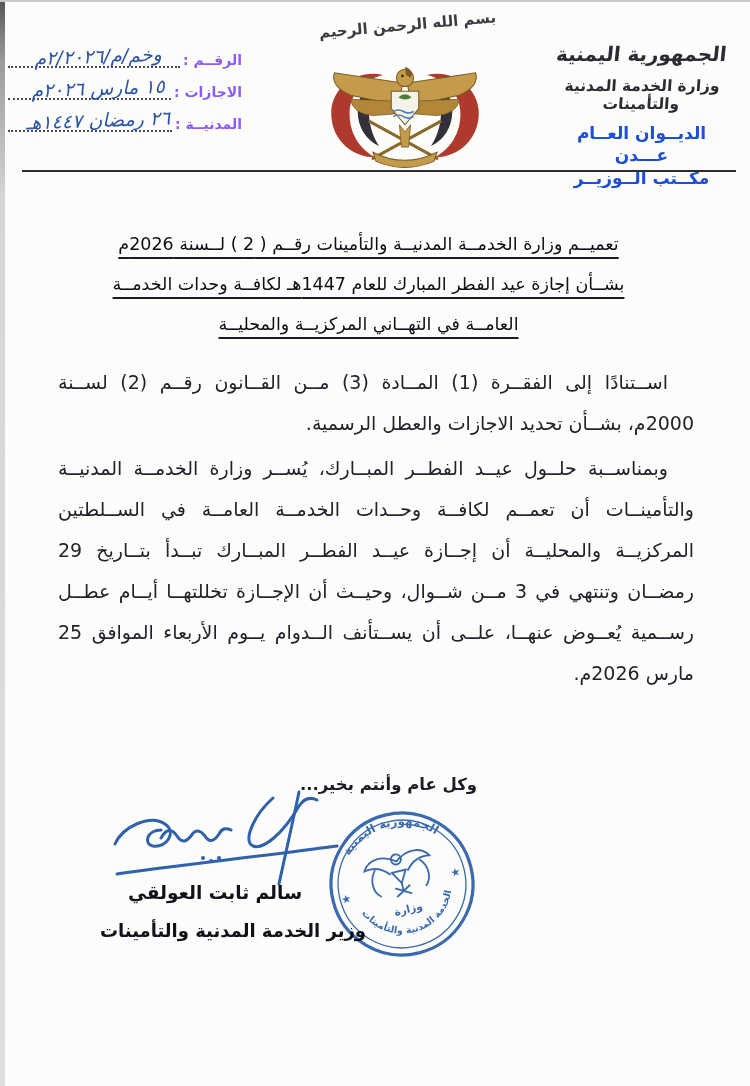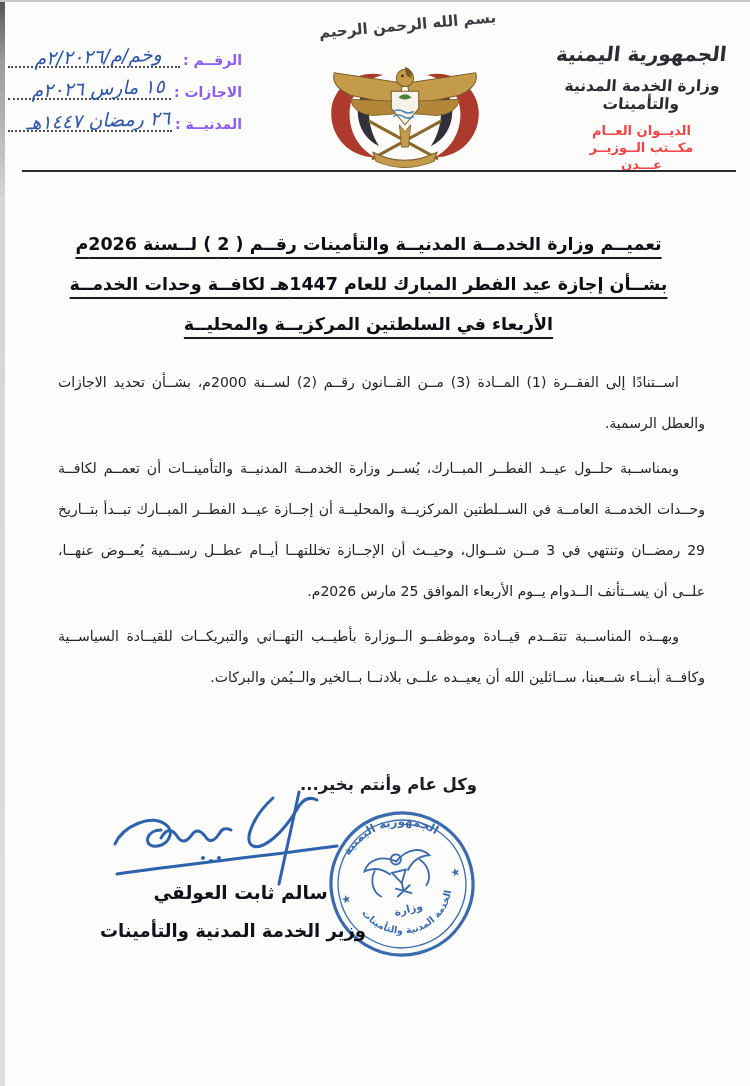--- a/index.html
+++ b/index.html
@@ -15,57 +15,57 @@
   
   .bismillah{
     position:absolute;top:16px;left:300px;width:215px;text-align:center;
     font-size:15px;font-weight:bold;color:#3c3c44;transform:rotate(-5deg);
     letter-spacing:1px;direction:rtl;white-space:nowrap;
   }
   .emblem{position:absolute;top:52px;left:316px;width:178px;height:118px;}
   .letterhead{position:absolute;top:42px;right:6px;width:205px;text-align:center;direction:rtl;}
   .lh-country{font-size:20px;font-weight:bold;color:#2b2b33;transform:skewX(-6deg);}
   .lh-ministry{font-size:15.5px;font-weight:bold;color:#2b2b33;margin-top:11px;transform:skewX(-4deg);}
-  .lh-sub{font-size:13px;font-weight:bold;color:#ef4444;line-height:1.32;margin-top:9px;}
+  .lh-sub{font-size:17px;font-weight:bold;color:#1d4ed8;line-height:1.32;margin-top:9px;}
   .fields{position:absolute;top:44px;left:8px;width:234px;direction:rtl;}
   .field-row{position:relative;display:flex;align-items:flex-end;height:24px;margin-bottom:8px;}
   .field-label{font-size:14px;font-weight:bold;color:#8b5cf6;white-space:nowrap;}
   .field-line{flex:1;border-bottom:2px dotted #4c4c52;margin-right:3px;height:100%;}
   .field-value{
     position:absolute;bottom:1px;right:48px;left:-6px;text-align:center;
     font-size:19px;color:var(--ink-blue,#2c55a8);white-space:nowrap;
     transform:rotate(-2deg);font-style:italic;
   }
   .header-rule{position:absolute;top:170px;left:22px;right:14px;border-top:2px solid #2c2c30;}
 
   
   .title-block{
     position:absolute;top:224px;left:57px;right:70px;text-align:center;direction:rtl;
-    font-size:17.5px;font-weight:bold;color:#0e0e16;line-height:40px;
+    font-size:17.5px;font-weight:normal;color:#0e0e16;line-height:40px;
   }
   .title-block .u{
     text-decoration:underline;text-decoration-thickness:2px;text-underline-offset:7px;
     text-decoration-color:#1a1a22;
   }
 
   
   .body-text{
-    position:absolute;top:362px;left:58px;right:45px;direction:rtl;
-    text-align:justify;font-size:14px;line-height:41px;color:#22222c;
+    position:absolute;top:362px;left:58px;right:56px;direction:rtl;
+    text-align:justify;font-size:19px;line-height:41px;color:#22222c;
   }
   .body-text p{margin:0 0 4px 0;text-indent:26px;}
   .closing{
     position:absolute;top:775px;left:300px;width:195px;text-align:left;direction:rtl;
     font-size:16.5px;font-weight:bold;color:#1c1c26;
   }
 
   
   .signature{position:absolute;left:103px;top:786px;width:252px;height:112px;mix-blend-mode:multiply;}
   .sig-name{
-    position:absolute;top:882px;left:128px;width:225px;text-align:center;direction:rtl;
+    position:absolute;top:882px;left:128px;width:225px;text-align:left;direction:rtl;
     font-size:18.5px;font-weight:bold;color:#111119;
   }
   .sig-title{
     position:absolute;top:920px;left:78px;width:310px;text-align:center;direction:rtl;
     font-size:18px;font-weight:bold;color:#111119;
   }
   .stamp{
     position:absolute;left:326px;top:808px;width:152px;height:152px;
     transform:rotate(-14deg);mix-blend-mode:multiply;opacity:.94;
   }
@@ -104,22 +104,22 @@
       <path d="M82,71 l5.5,7 l5.5,-7 l-2,22 h-7 z" fill="#c49a4b" stroke="#7a5c26" stroke-width="0.8"></path>
       <path d="M56,98 Q87,114 119,98 L116,107 Q87,119 59,107 Z" fill="#c49a4b" stroke="#7a5c26" stroke-width="1"></path>
     </g>
   </svg>
 
   <div class="letterhead">
     <div class="lh-country">الجمهورية اليمنية</div>
     <div class="lh-ministry">وزارة الخدمة المدنية والتأمينات</div>
     <div class="lh-sub">
       <div>الديــوان العــام</div>
+      <div>عـــدن</div>
       <div>مكــتب الــوزيــر</div>
-      <div>عـــدن</div>
     </div>
   </div>
 
   <div class="fields">
     <div class="field-row">
       <span class="field-label">الرقــم :</span>
       <span class="field-line"></span>
       <span class="field-value">وخم/م/٢/٢٠٢٦م</span>
     </div>
     <div class="field-row">
@@ -132,27 +132,26 @@
       <span class="field-line"></span>
       <span class="field-value">٢٦ رمضان ١٤٤٧هـ</span>
     </div>
   </div>
 
   <div class="header-rule"></div>
 
   <div class="title-block">
     <div><span class="u">تعميــم وزارة الخدمــة المدنيــة والتأمينات رقــم ( 2 ) لــسنة 2026م</span></div>
     <div><span class="u">بشــأن إجازة عيد الفطر المبارك للعام 1447هـ لكافــة وحدات الخدمــة</span></div>
-    <div><span class="u">الأربعاء في السلطتين المركزيــة والمحليــة</span></div>
+    <div><span class="u">العامــة في التهــاني المركزيــة والمحليــة</span></div>
   </div>
 
   <div class="body-text">
     <p>اســتنادًا إلى الفقــرة (1) المــادة (3) مــن القــانون رقــم (2) لســنة 2000م، بشــأن تحديد الاجازات والعطل الرسمية.</p>
     <p>وبمناســبة حلــول عيــد الفطــر المبــارك، يُســر وزارة الخدمــة المدنيــة والتأمينــات أن تعمــم لكافــة وحــدات الخدمــة العامــة في الســلطتين المركزيــة والمحليــة أن إجــازة عيــد الفطــر المبــارك تبــدأ بتــاريخ 29 رمضــان وتنتهي في 3 مــن شــوال، وحيــث أن الإجــازة تخللتهــا أيــام عطــل رســمية يُعــوض عنهــا، علــى أن يســتأنف الــدوام يــوم الأربعاء الموافق 25 مارس 2026م.</p>
-    <p>وبهــذه المناســبة تتقــدم قيــادة وموظفــو الــوزارة بأطيــب التهــاني والتبريكــات للقيــادة السياســية وكافــة أبنــاء شــعبنا، ســائلين الله أن يعيــده علــى بلادنــا بــالخير والــيُمن والبركات.</p>
   </div>
 
   <div class="closing">وكل عام وأنتم بخير...</div>
 
   <svg class="signature" viewBox="0 0 252 112">
     <g stroke="#2f62b0" fill="none" stroke-width="3" stroke-linecap="round">
       <path d="M12,58 C20,40 48,28 62,38 C74,46 64,62 50,60 C40,58 44,44 58,44"></path>
       <path d="M58,52 q8,-14 16,-2 q6,10 14,0 q6,-10 14,0 q6,10 14,-2 q4,-8 12,-4"></path>
       <path d="M170,12 C150,30 140,55 150,60 C160,64 180,48 196,20 C200,14 206,10 214,14"></path>
       <path d="M196,6 C190,35 182,70 176,98"></path>

